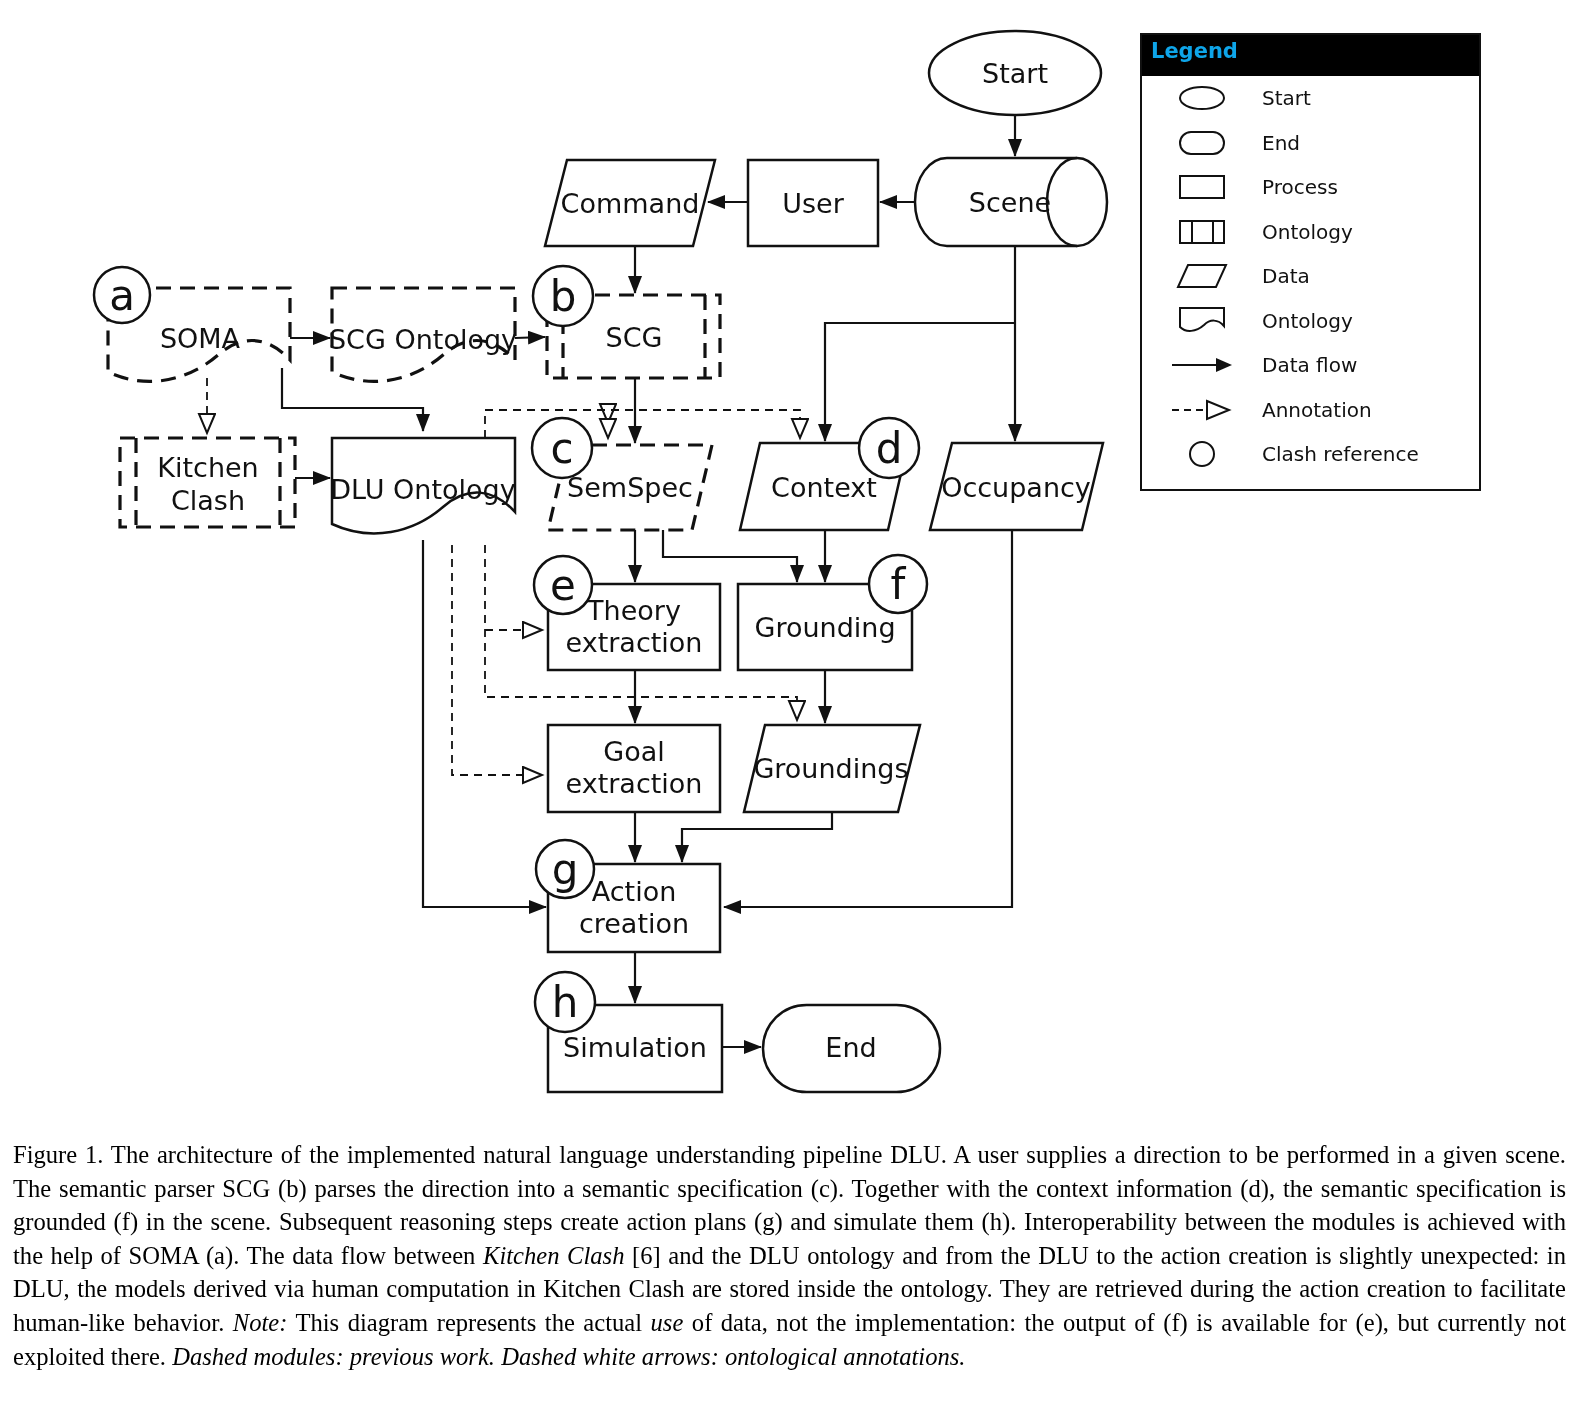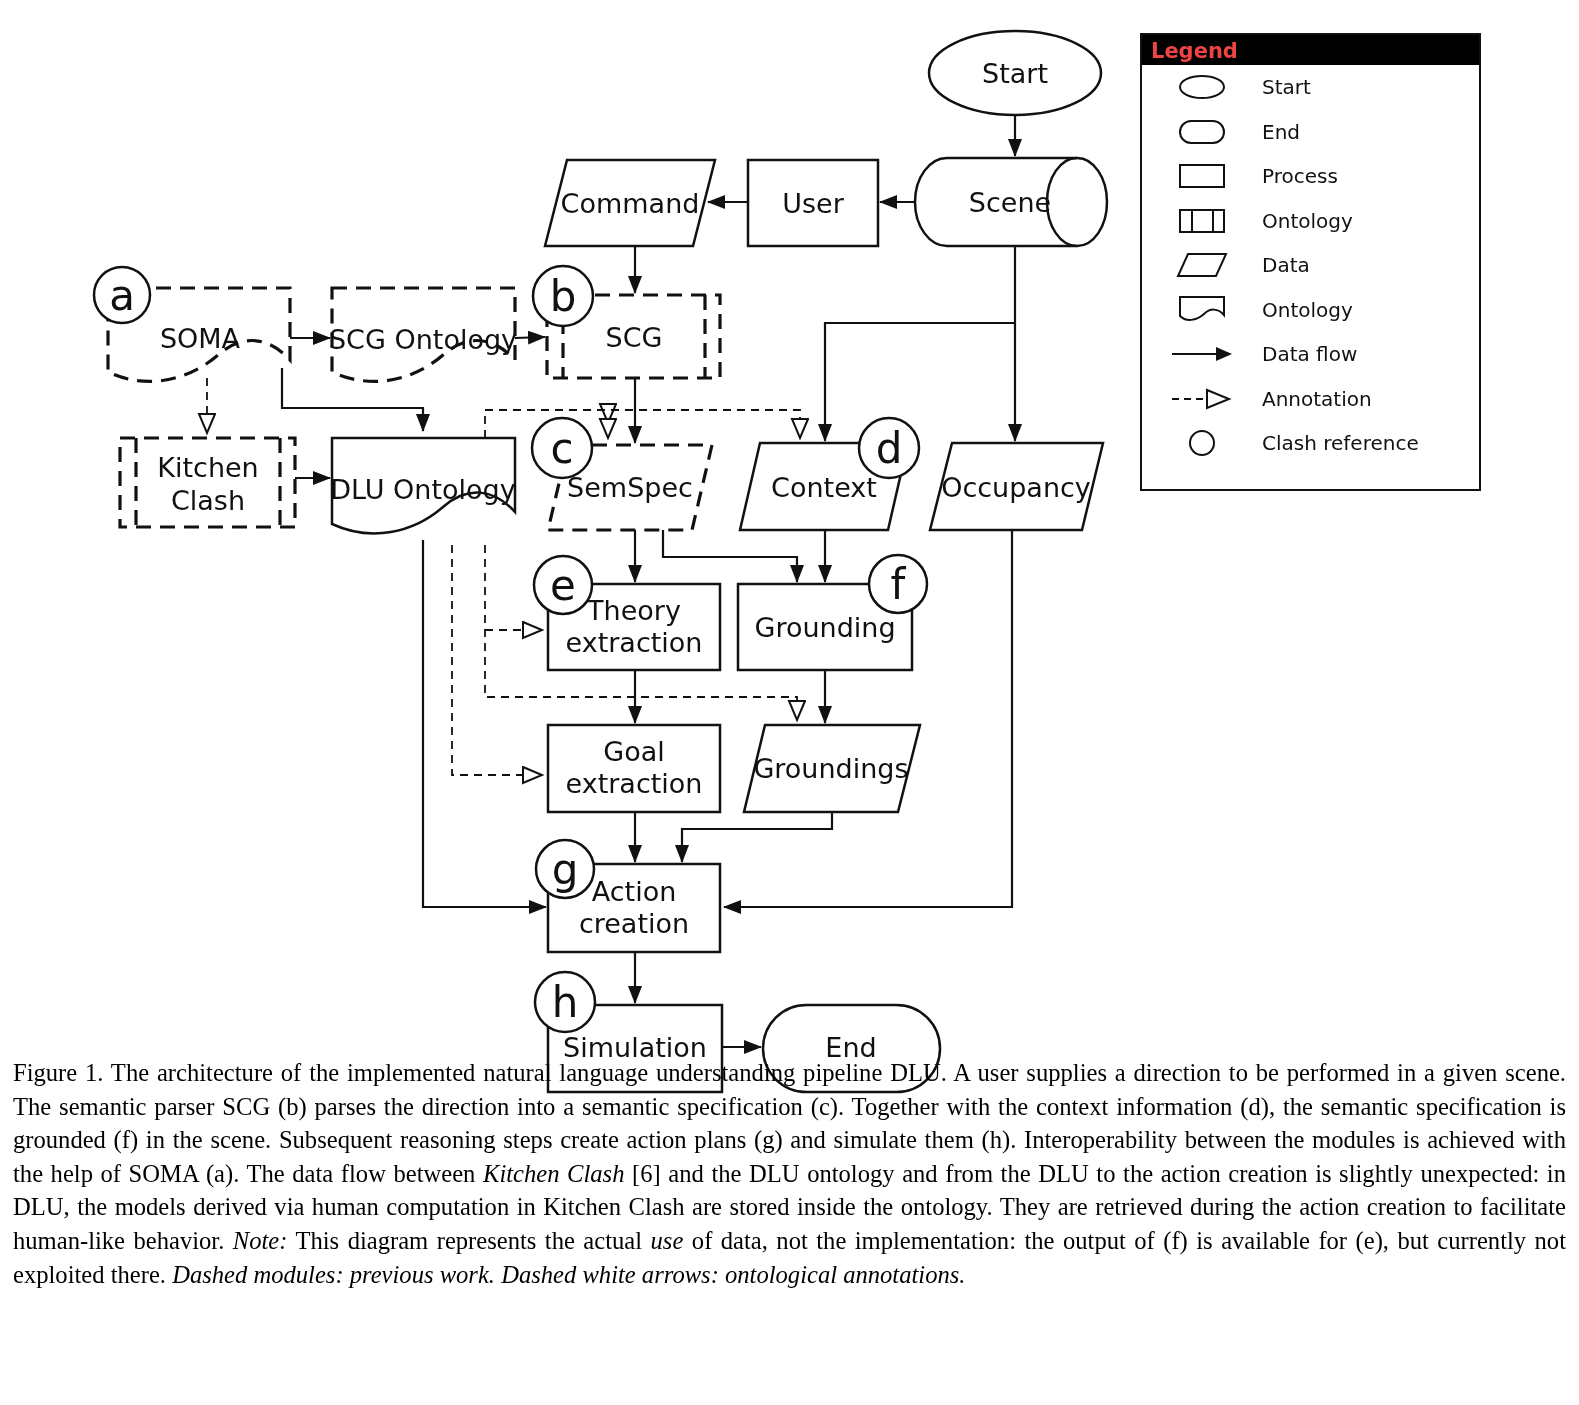--- a/index.html
+++ b/index.html
@@ -5,27 +5,27 @@
   html,body{margin:0;padding:0;background:#ffffff;}
   #stage{position:relative;width:1579px;height:1405px;background:#fff;overflow:hidden;
          font-family:"DejaVu Sans","Liberation Sans",sans-serif;color:#111;}
   #diagram-svg{position:absolute;left:0;top:0;}
   svg text{font-family:"DejaVu Sans","Liberation Sans",sans-serif;fill:#111;}
   .node-label{font-size:27px;}
   .ref-letter{font-size:42px;}
   
   #legend{position:absolute;left:1140px;top:33px;width:341px;height:458px;
           border:2px solid #111;background:#fff;box-sizing:border-box;}
-  #legend-header{background:#000;color:#ef4444;font-weight:bold;font-size:21px;
-                 padding:3px 0 1px 9px;line-height:26px;}
+  #legend-header{background:#000;color:#0ea5e9;font-weight:bold;font-size:21px;
+                 padding:3px 0 12px 9px;line-height:26px;}
   .legend-row{display:flex;align-items:center;height:44.5px;}
   .legend-icon{width:120px;display:flex;justify-content:center;align-items:center;flex:0 0 120px;}
   .legend-label{font-size:20px;}
   
-  #caption{position:absolute;left:13px;top:1056px;width:1553px;
+  #caption{position:absolute;left:13px;top:1138px;width:1553px;
            font-family:"Liberation Serif","DejaVu Serif",serif;
            font-size:24.6px;line-height:33.6px;color:#000;text-align:justify;}
   #caption .it{font-style:italic;}
 </style>
 </head>
 <body>
 
 <div id="stage">
 
   <svg id="diagram-svg" width="1579" height="1120" viewBox="0 0 1579 1120">

